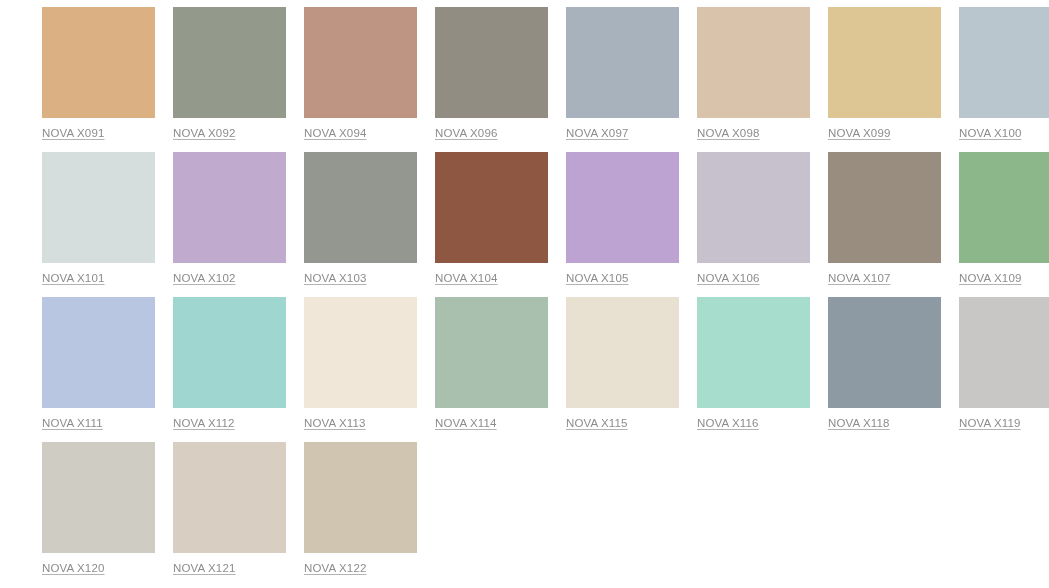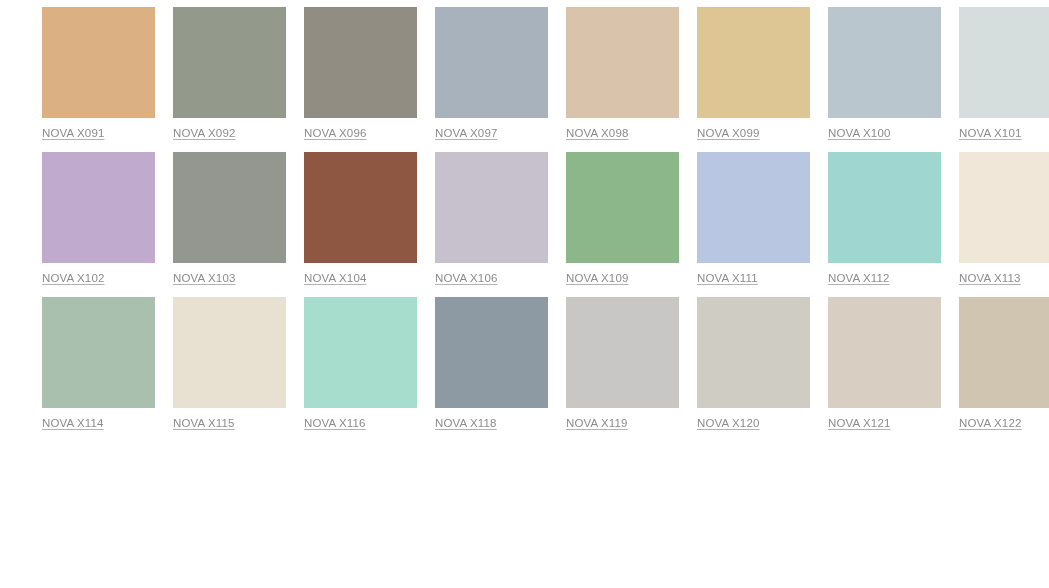--- a/index.html
+++ b/index.html
@@ -54,20 +54,24 @@
 <div id="palette-grid">
     <div class="swatch-cell">
       <div class="swatch-chip" style="background: rgb(219, 177, 132);"></div>
       <a class="swatch-label">NOVA X091</a>
     </div>
     <div class="swatch-cell">
       <div class="swatch-chip" style="background: rgb(147, 154, 140);"></div>
       <a class="swatch-label">NOVA X092</a>
     </div>
     <div class="swatch-cell">
+      <div class="swatch-chip" style="background: rgb(189, 149, 130);"></div>
+      <a class="swatch-label">NOVA X094</a>
+    </div>
+    <div class="swatch-cell">
       <div class="swatch-chip" style="background: rgb(146, 141, 131);"></div>
       <a class="swatch-label">NOVA X096</a>
     </div>
     <div class="swatch-cell">
       <div class="swatch-chip" style="background: rgb(168, 178, 189);"></div>
       <a class="swatch-label">NOVA X097</a>
     </div>
     <div class="swatch-cell">
       <div class="swatch-chip" style="background: rgb(217, 196, 171);"></div>
       <a class="swatch-label">NOVA X098</a>
@@ -90,22 +94,30 @@
     </div>
     <div class="swatch-cell">
       <div class="swatch-chip" style="background: rgb(147, 151, 143);"></div>
       <a class="swatch-label">NOVA X103</a>
     </div>
     <div class="swatch-cell">
       <div class="swatch-chip" style="background: rgb(141, 87, 65);"></div>
       <a class="swatch-label">NOVA X104</a>
     </div>
     <div class="swatch-cell">
+      <div class="swatch-chip" style="background: rgb(189, 163, 209);"></div>
+      <a class="swatch-label">NOVA X105</a>
+    </div>
+    <div class="swatch-cell">
       <div class="swatch-chip" style="background: rgb(198, 193, 205);"></div>
       <a class="swatch-label">NOVA X106</a>
+    </div>
+    <div class="swatch-cell">
+      <div class="swatch-chip" style="background: rgb(153, 141, 128);"></div>
+      <a class="swatch-label">NOVA X107</a>
     </div>
     <div class="swatch-cell">
       <div class="swatch-chip" style="background: rgb(140, 183, 139);"></div>
       <a class="swatch-label">NOVA X109</a>
     </div>
     <div class="swatch-cell">
       <div class="swatch-chip" style="background: rgb(185, 198, 226);"></div>
       <a class="swatch-label">NOVA X111</a>
     </div>
     <div class="swatch-cell">

